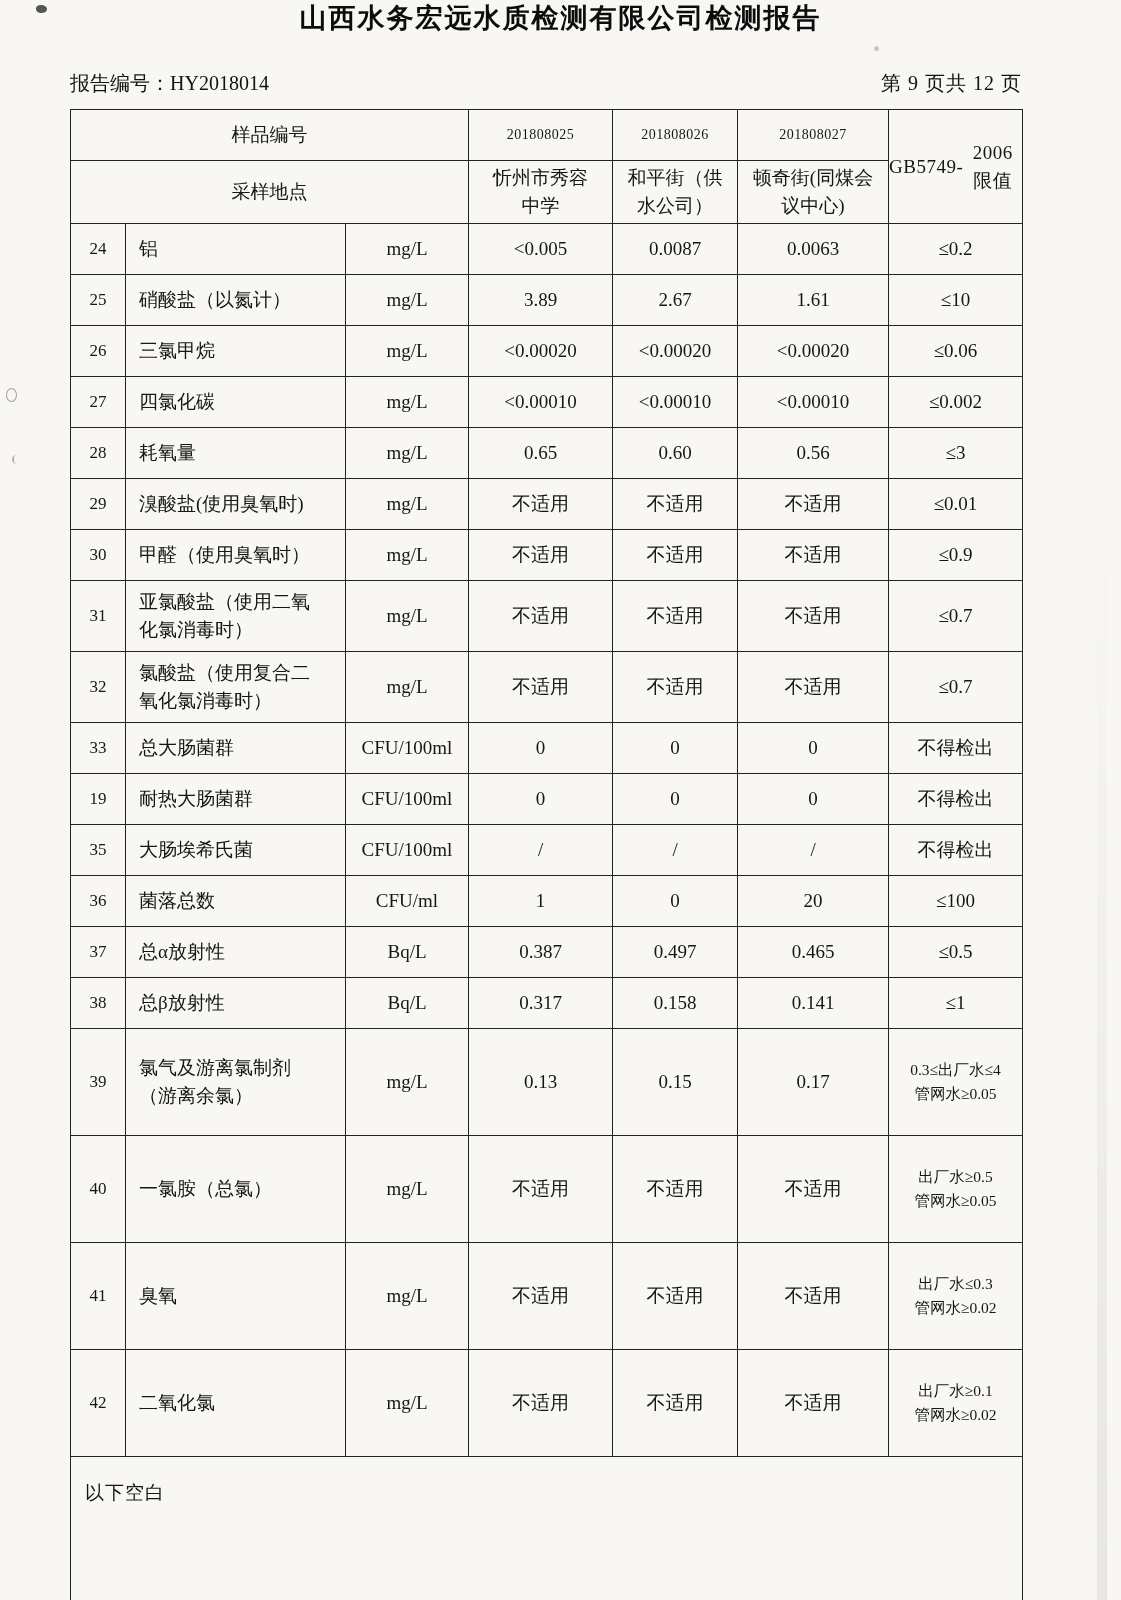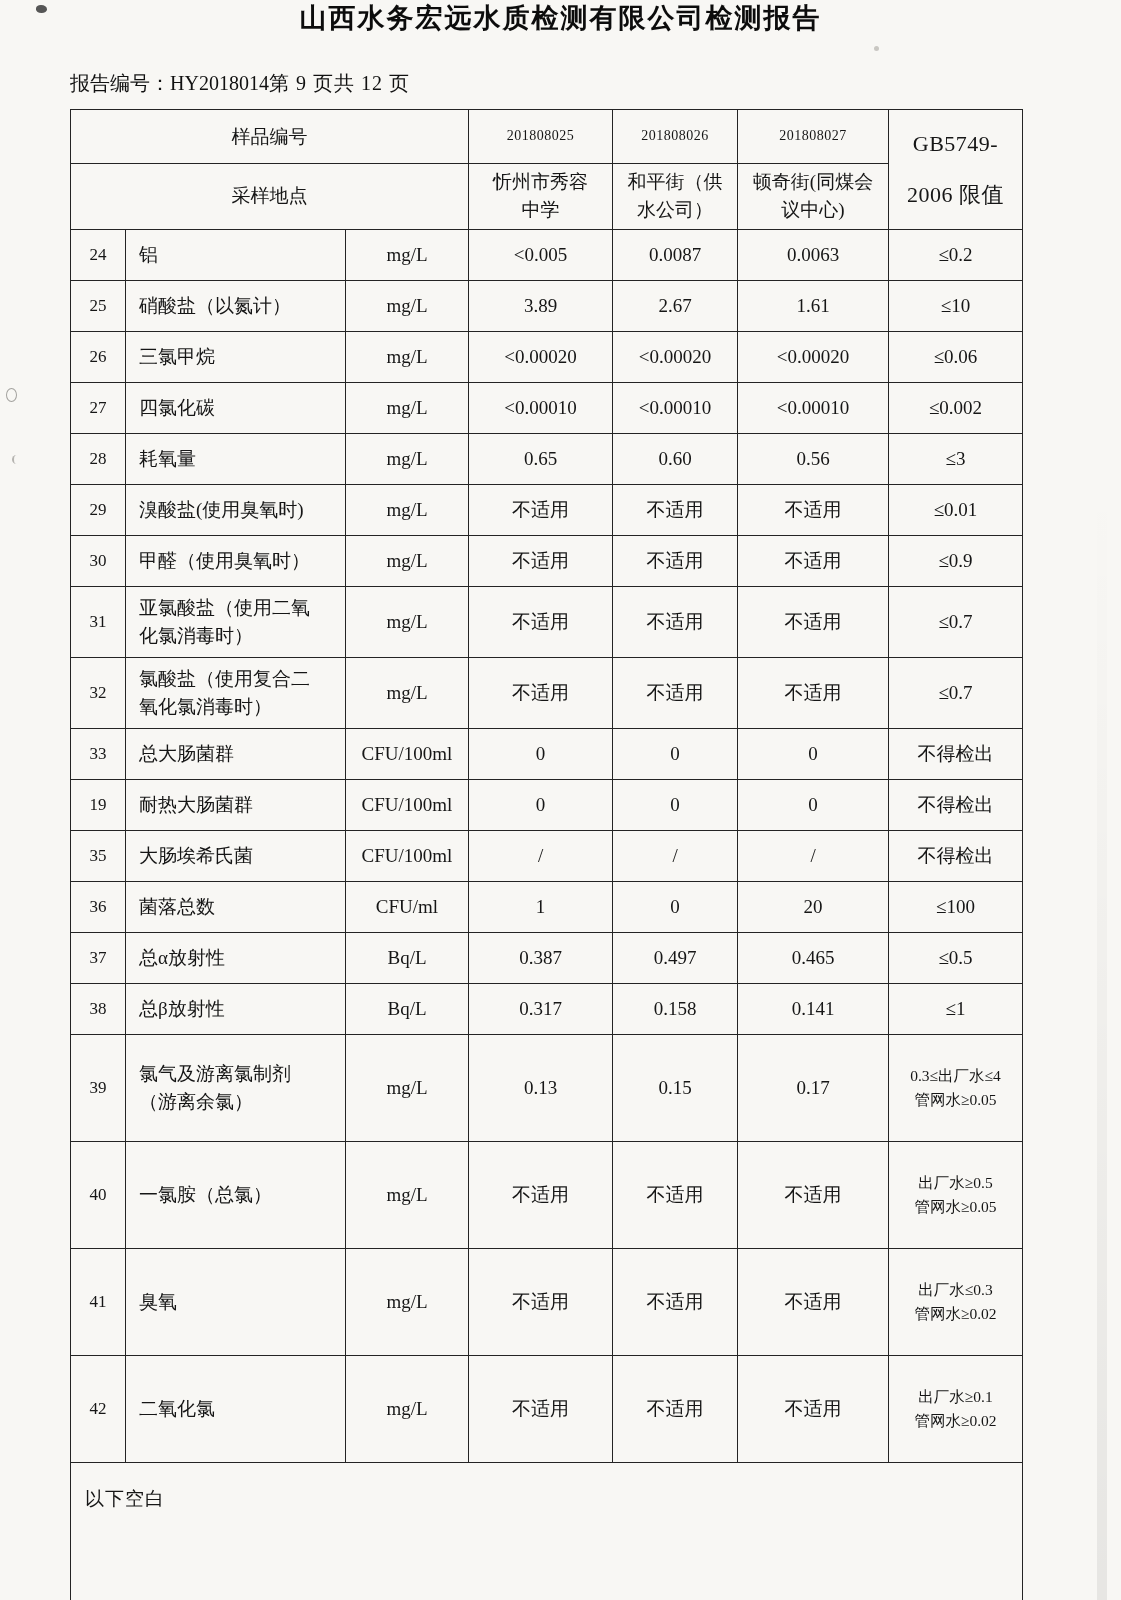--- a/index.html
+++ b/index.html
@@ -18,21 +18,21 @@
   .a-speck{left:12px;top:455px;width:7px;height:9px;border-left:2px solid #9a9894;border-radius:50%;opacity:.7;}
   .a-dot{left:874px;top:46px;width:5px;height:5px;background:#c9c7c2;border-radius:50%;}
 
   .title{
     text-align:center;
     font-family:"Liberation Sans", sans-serif;
     font-weight:bold;font-size:27px;letter-spacing:2px;color:#0c0c0c;
   }
   .meta{
     width:952px;margin:34px 0 0 70px;
-    display:flex;justify-content:flex-start;align-items:flex-end;
+    display:flex;justify-content:space-between;align-items:flex-end;
     font-size:20px;color:#111;
   }
   .meta .right{letter-spacing:1px;}
 
   table.tbl{
     margin:12px 0 0 70px;width:952px;
     border-collapse:collapse;table-layout:fixed;
   }
   .tbl td{
     border:1.6px solid #242424;
@@ -41,21 +41,21 @@
     white-space:pre-line;
     padding:2px 4px;
     height:46px;
   }
   tr.h1 td{height:46px;font-size:19px;}
   tr.h1 td.sid{font-size:14px;letter-spacing:.5px;}
   tr.h2 td{height:58px;font-size:19px;line-height:1.5;}
   td.c-no{font-size:17px;}
   td.c-name{text-align:left;padding-left:13px;}
   td.gb{padding:0;}
-  .gbwrap{height:100%;display:flex;flex-direction:column;justify-content:space-evenly;align-items:center;font-size:22px;letter-spacing:.5px;}
+  .gbwrap{height:100%;display:flex;justify-content:space-evenly;align-items:center;font-size:19px;letter-spacing:.5px;}
   tr.tall td{height:66px;}
   td.small-limit{font-size:15.5px;line-height:1.55;padding:20px 1px;}
   tr.blank-row td{
     height:146px;vertical-align:top;text-align:left;
     padding:22px 0 0 14px;font-size:19px;letter-spacing:1px;
   }
 </style>
 </head>
 <body>
 

